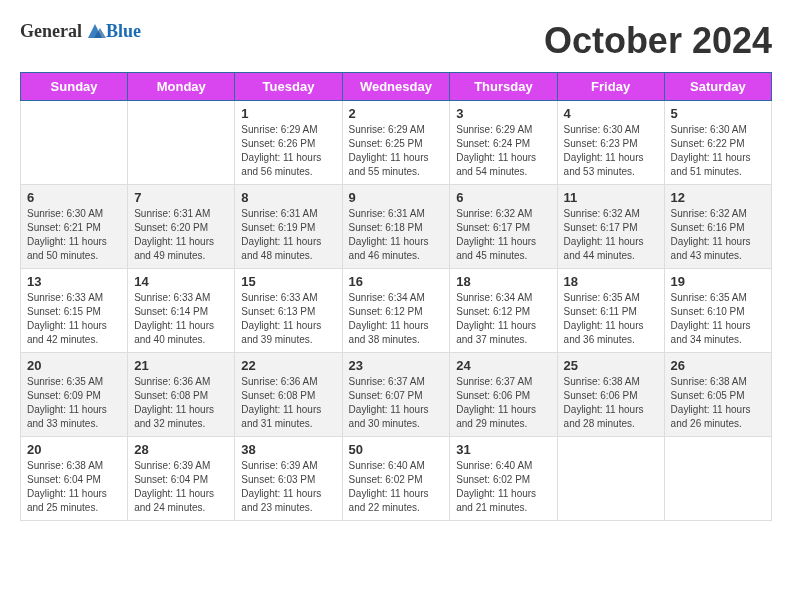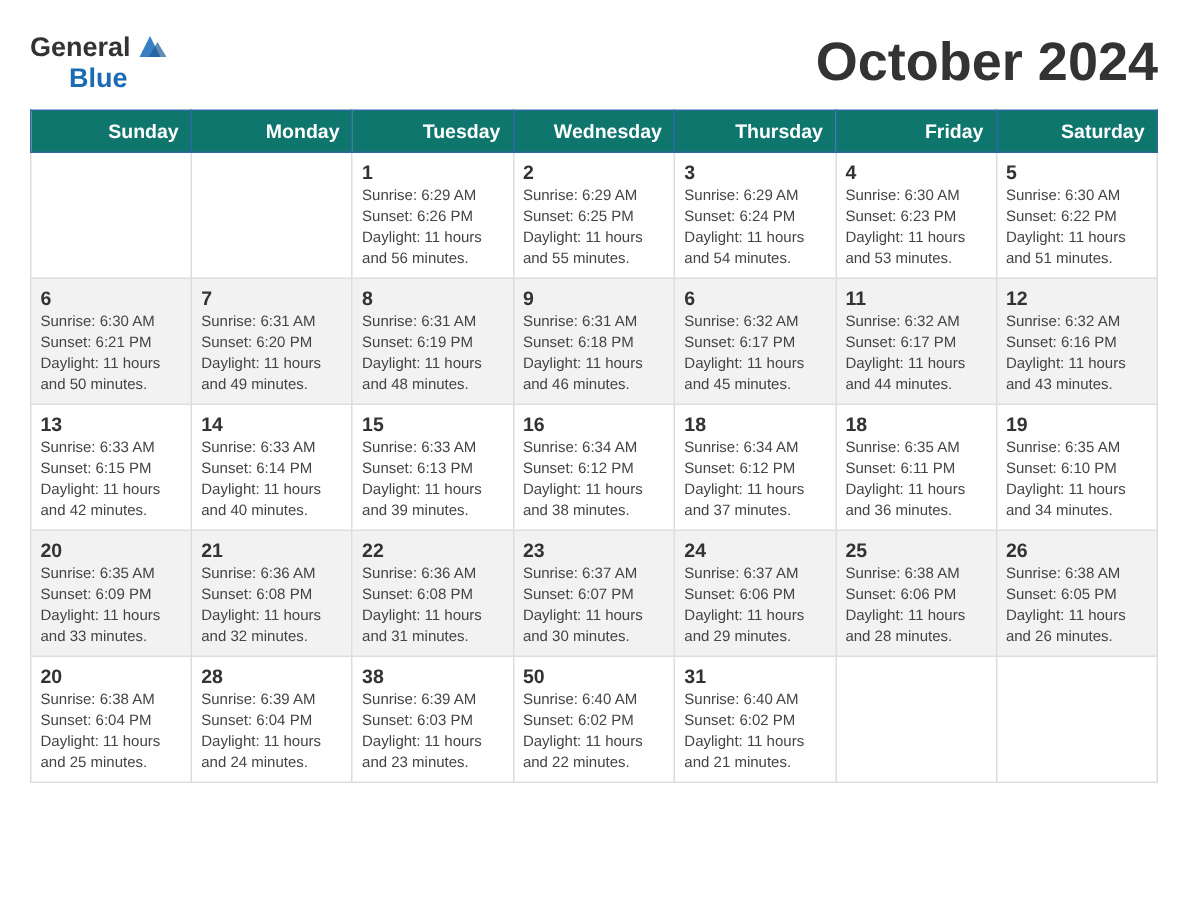--- a/index.html
+++ b/index.html
@@ -46,23 +46,23 @@
     .location-title {
       font-size: 16px;
       color: #555;
     }
     .calendar {
       width: 100%;
       border-collapse: collapse;
       border: 1px solid #ccc;
     }
     .calendar th {
-      background-color: #0f766e;
+      background-color: #d946ef;
       color: white;
-      text-align: right;
+      text-align: center;
       padding: 6px 8px;
       font-size: 13px;
       border: 1px solid #2a6aa0;
     }
     .calendar td {
       vertical-align: top;
       padding: 5px 6px;
       border: 1px solid #ddd;
       width: 108px;
       min-height: 80px;
@@ -88,21 +88,21 @@
     }
     .empty-cell {
       background-color: #f9f9f9;
     }
   </style>
 </head>
 <body>
 
 <div class="header">
   <div class="logo">
-    <div style="display:flex; flex-direction:column; align-items:center;">
+    <div style="display:flex; flex-direction:row; align-items:flex-end;font-family:Liberation Serif, serif;">
       <div style="display:flex; align-items:center;">
         <span class="logo-text-general">General</span>
         <svg class="logo-icon" viewBox="0 0 22 22">
           <polygon points="4,18 11,4 18,18" fill="#3a7fc1"></polygon>
           <polygon points="10,18 16,8 22,18" fill="#1a5a99" opacity="0.7"></polygon>
         </svg>
       </div>
       <span class="logo-text-blue">Blue</span>
     </div>
   </div>

